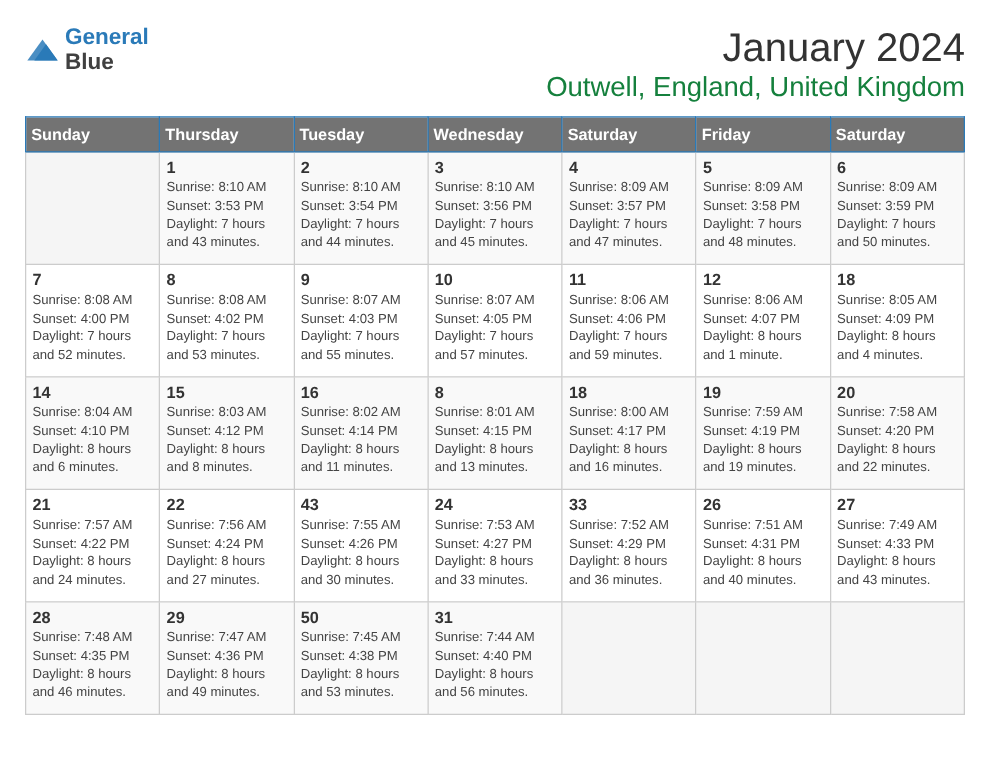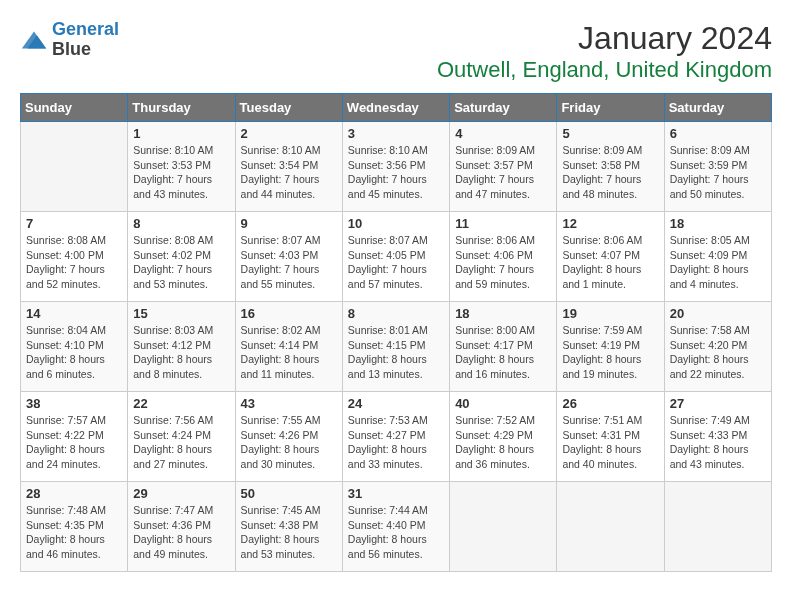--- a/index.html
+++ b/index.html
@@ -205,37 +205,37 @@
           <span class="day-number">19</span>
           <div class="day-info">Sunrise: 7:59 AM<br>Sunset: 4:19 PM<br>Daylight: 8 hours and 19 minutes.</div>
         </td>
         <td>
           <span class="day-number">20</span>
           <div class="day-info">Sunrise: 7:58 AM<br>Sunset: 4:20 PM<br>Daylight: 8 hours and 22 minutes.</div>
         </td>
       </tr>
       <tr>
         <td>
-          <span class="day-number">38</span>
+          <span class="day-number">21</span>
           <div class="day-info">Sunrise: 7:57 AM<br>Sunset: 4:22 PM<br>Daylight: 8 hours and 24 minutes.</div>
         </td>
         <td>
           <span class="day-number">22</span>
           <div class="day-info">Sunrise: 7:56 AM<br>Sunset: 4:24 PM<br>Daylight: 8 hours and 27 minutes.</div>
         </td>
         <td>
           <span class="day-number">43</span>
           <div class="day-info">Sunrise: 7:55 AM<br>Sunset: 4:26 PM<br>Daylight: 8 hours and 30 minutes.</div>
         </td>
         <td>
           <span class="day-number">24</span>
           <div class="day-info">Sunrise: 7:53 AM<br>Sunset: 4:27 PM<br>Daylight: 8 hours and 33 minutes.</div>
         </td>
         <td>
-          <span class="day-number">40</span>
+          <span class="day-number">33</span>
           <div class="day-info">Sunrise: 7:52 AM<br>Sunset: 4:29 PM<br>Daylight: 8 hours and 36 minutes.</div>
         </td>
         <td>
           <span class="day-number">26</span>
           <div class="day-info">Sunrise: 7:51 AM<br>Sunset: 4:31 PM<br>Daylight: 8 hours and 40 minutes.</div>
         </td>
         <td>
           <span class="day-number">27</span>
           <div class="day-info">Sunrise: 7:49 AM<br>Sunset: 4:33 PM<br>Daylight: 8 hours and 43 minutes.</div>
         </td>

